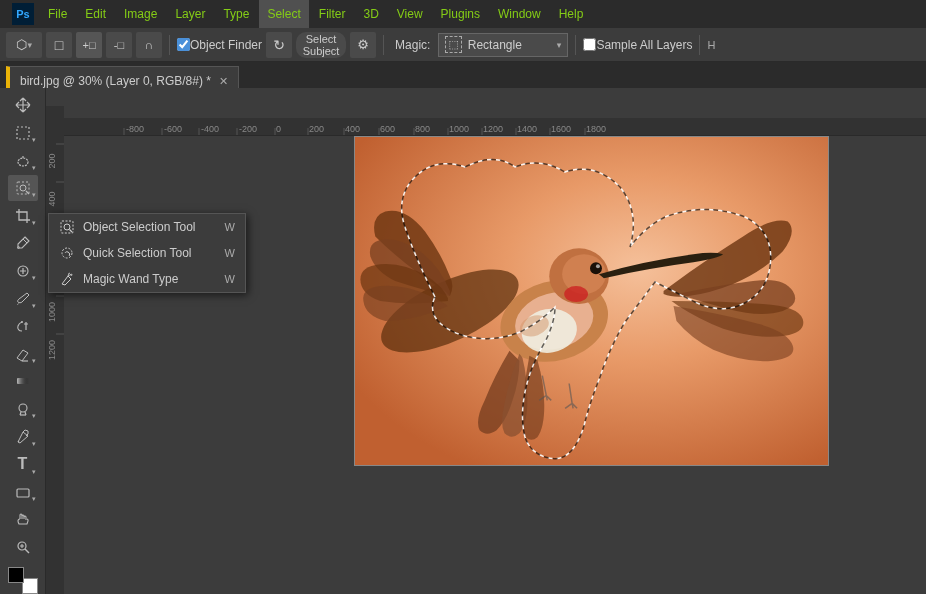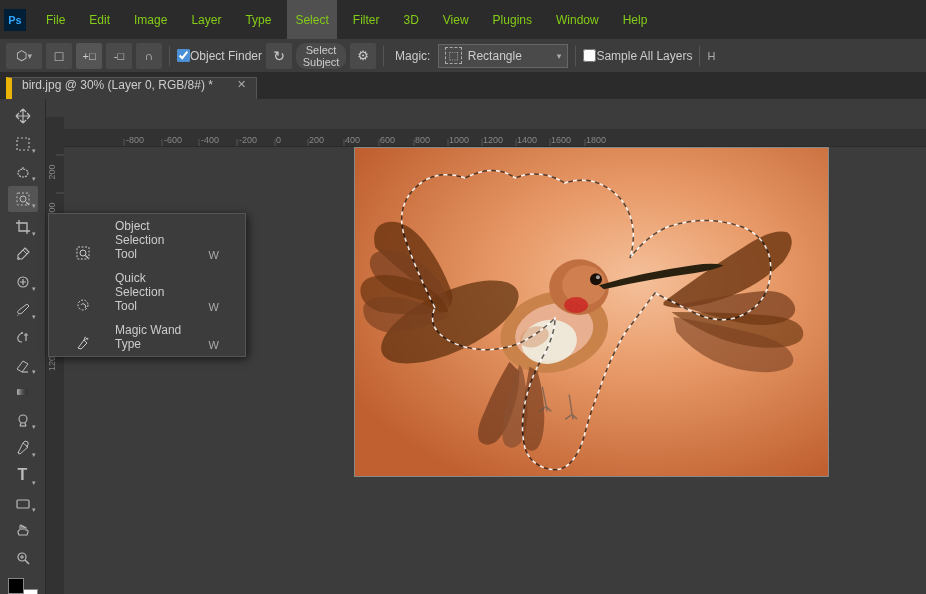--- a/index.html
+++ b/index.html
@@ -12,23 +12,23 @@
       color: #ccc;
       overflow: hidden;
       position: relative;
     }
 
     
     #menu-bar {
       display: flex;
       align-items: center;
       background: #2b2b2b;
-      height: 39px;
-      padding: 0 4px;
-      gap: 8px;
+      height: 28px;
+      padding: 0 12px;
+      gap: 2px;
     }
     .app-logo {
       width: 22px;
       height: 22px;
       background: #001e36;
       display: flex; align-items: center; justify-content: center;
       color: #31a8ff;
       font-weight: bold;
       font-size: 11px;
       margin-right: 4px;
@@ -95,27 +95,27 @@
       background: #2b2b2b;
       height: 26px;
       display: flex;
       align-items: flex-end;
       padding-left: 6px;
     }
     .doc-tab {
       background: #3c3c3c;
       height: 22px;
       padding: 0 10px;
-      display: flex; align-items: flex-start;
-      gap: 24px;
+      display: flex; align-items: flex-end;
+      gap: 8px;
       font-size: 12px;
       color: #ccc;
       cursor: pointer;
       border-top: 1px solid #555;
-      border-left: 6px solid #eab308;
+      border-left: 4px solid #eab308;
       border-right: 1px solid #555;
     }
     .doc-tab .close-tab {
       font-size: 11px; color: #aaa; cursor: pointer;
     }
 
     
     #main-area {
       display: flex;
       height: calc(594px - 28px - 34px - 26px);
@@ -209,26 +209,26 @@
       top: 213px;
       left: 48px;
       width: 198px;
       background: #3c3c3c;
       border: 1px solid #555;
       box-shadow: 2px 2px 8px rgba(0,0,0,0.6);
       z-index: 100;
     }
     .ctx-menu-item {
       display: flex;
-      align-items: flex-end;
-      padding: 5px 26px;
+      align-items: center;
+      padding: 5px 10px;
       cursor: pointer;
       color: #ccc;
       font-size: 12px;
-      gap: 24px;
+      gap: 8px;
     }
     .ctx-menu-item .item-icon {
       width: 16px; height: 16px;
       display: flex; align-items: center; justify-content: center;
       font-size: 13px;
       flex-shrink: 0;
     }
     .ctx-menu-item .item-label {
       flex: 1;
     }

